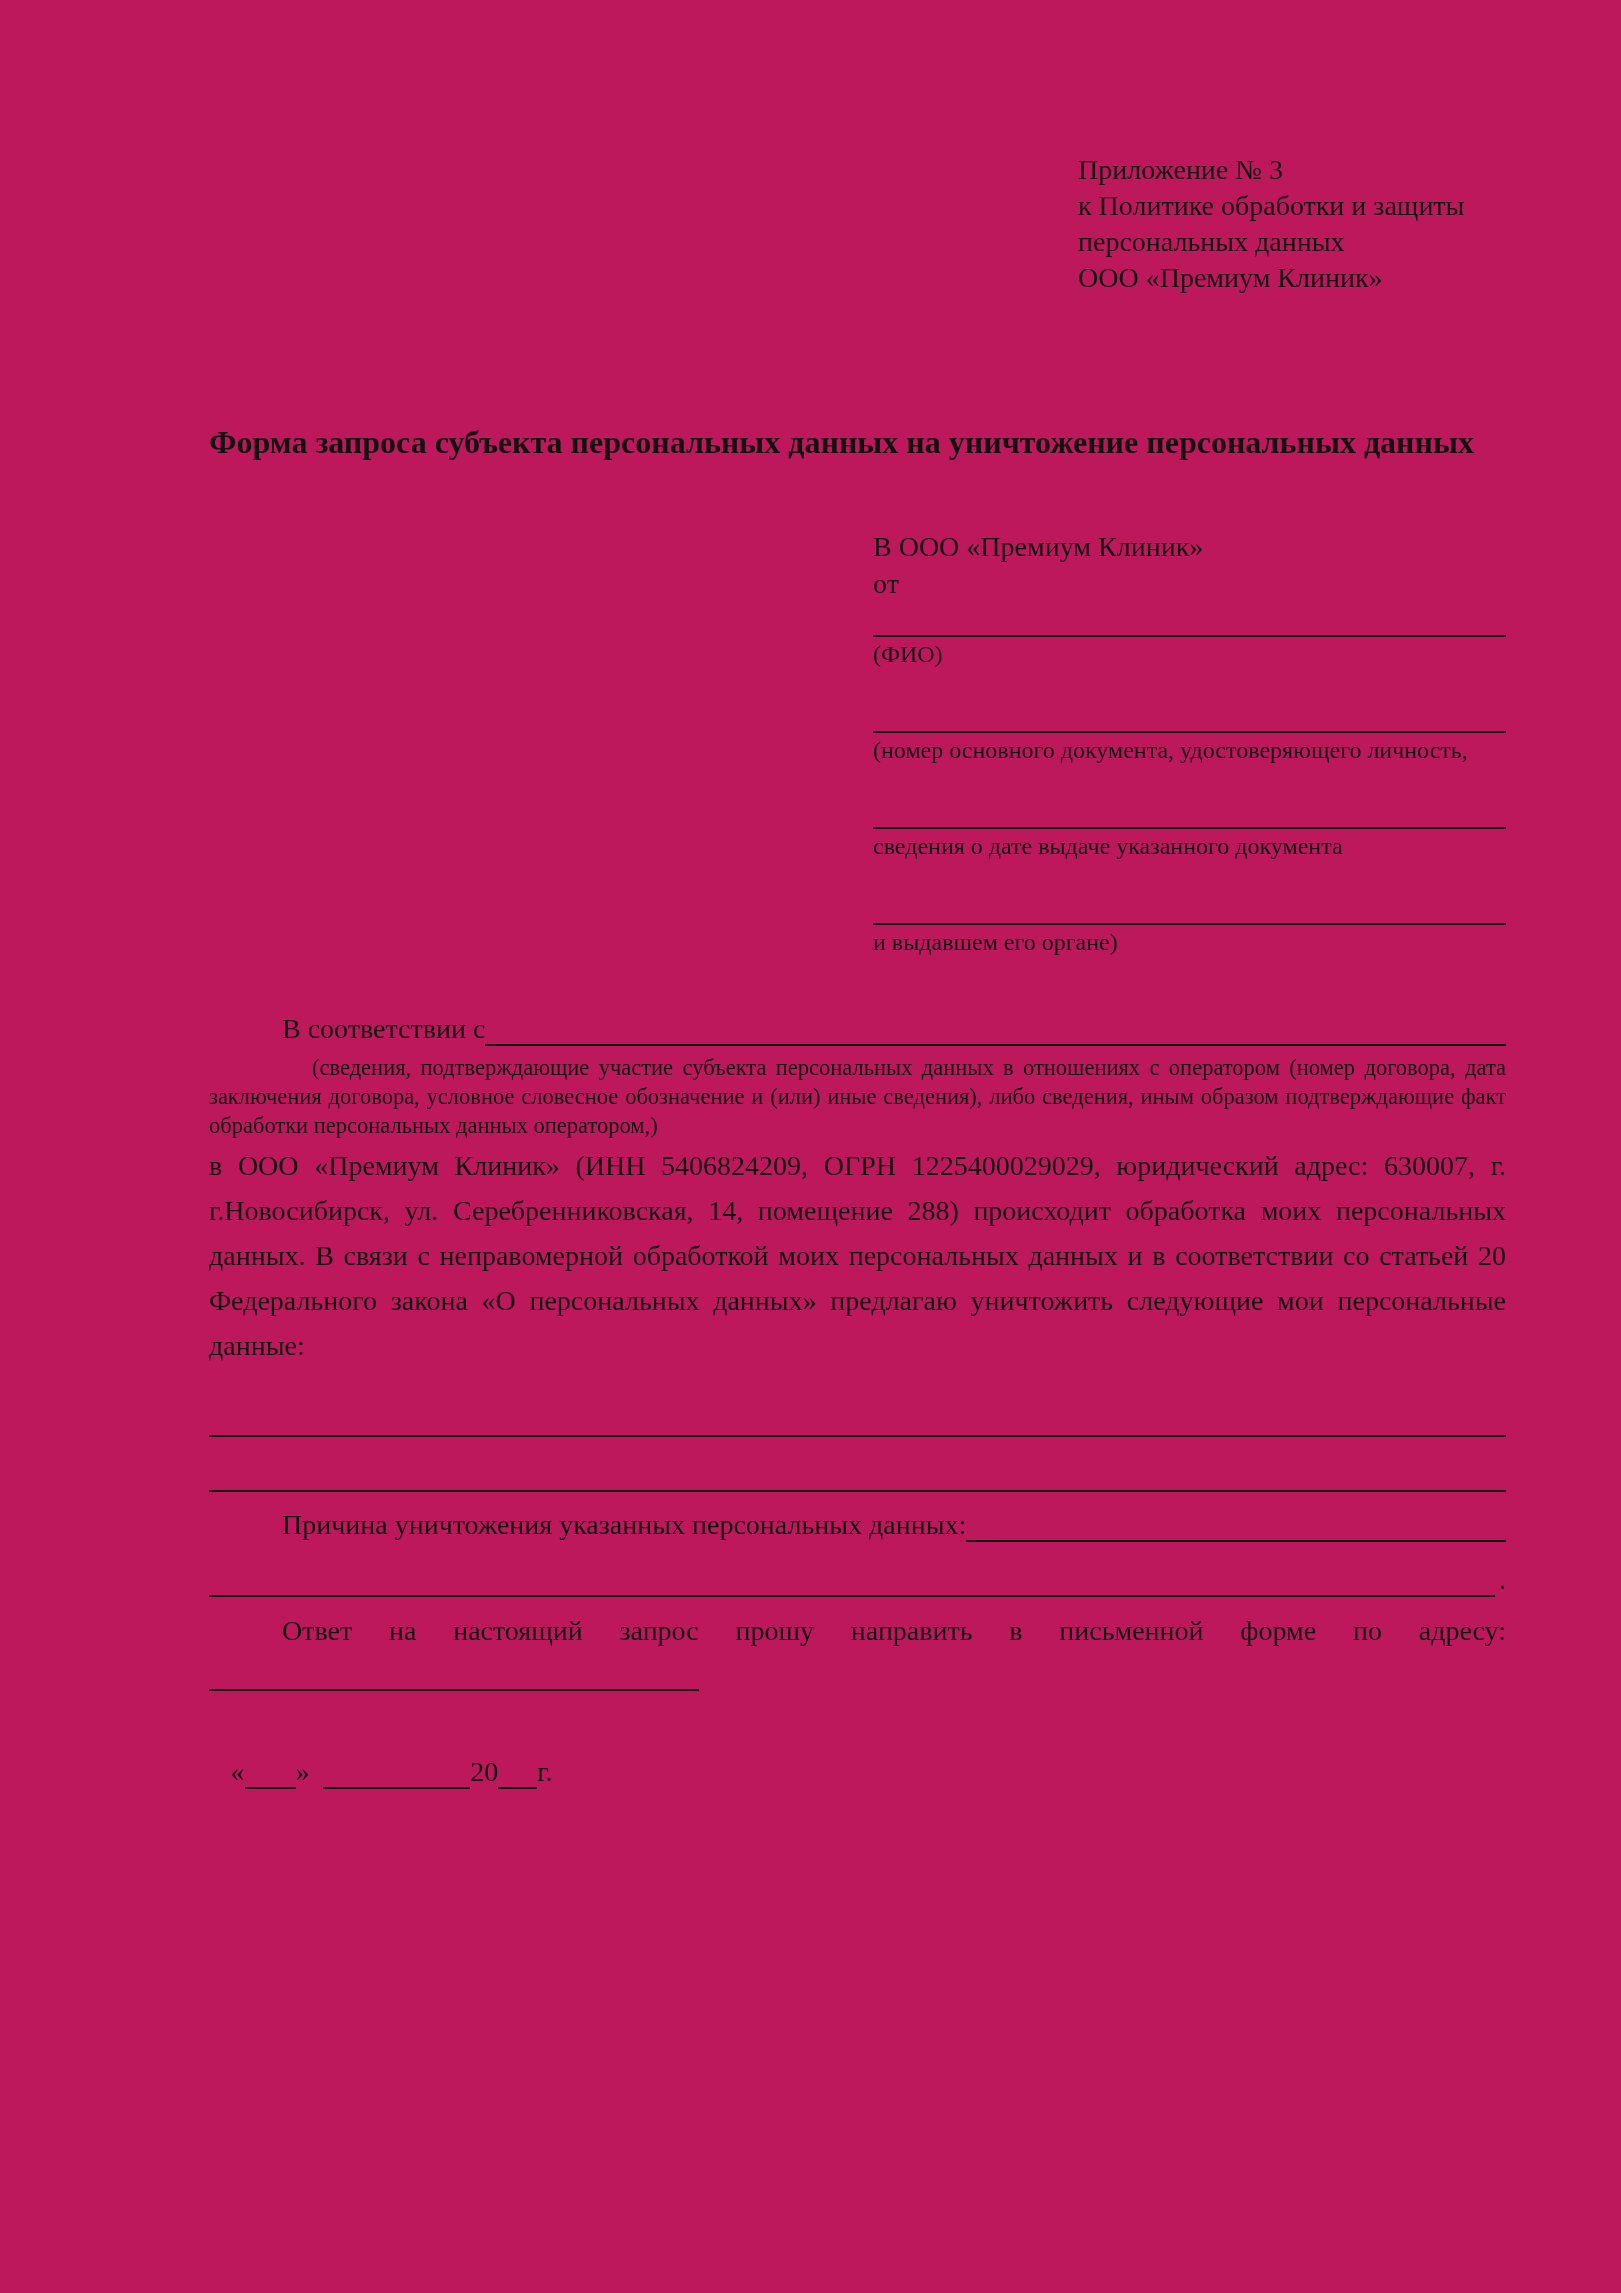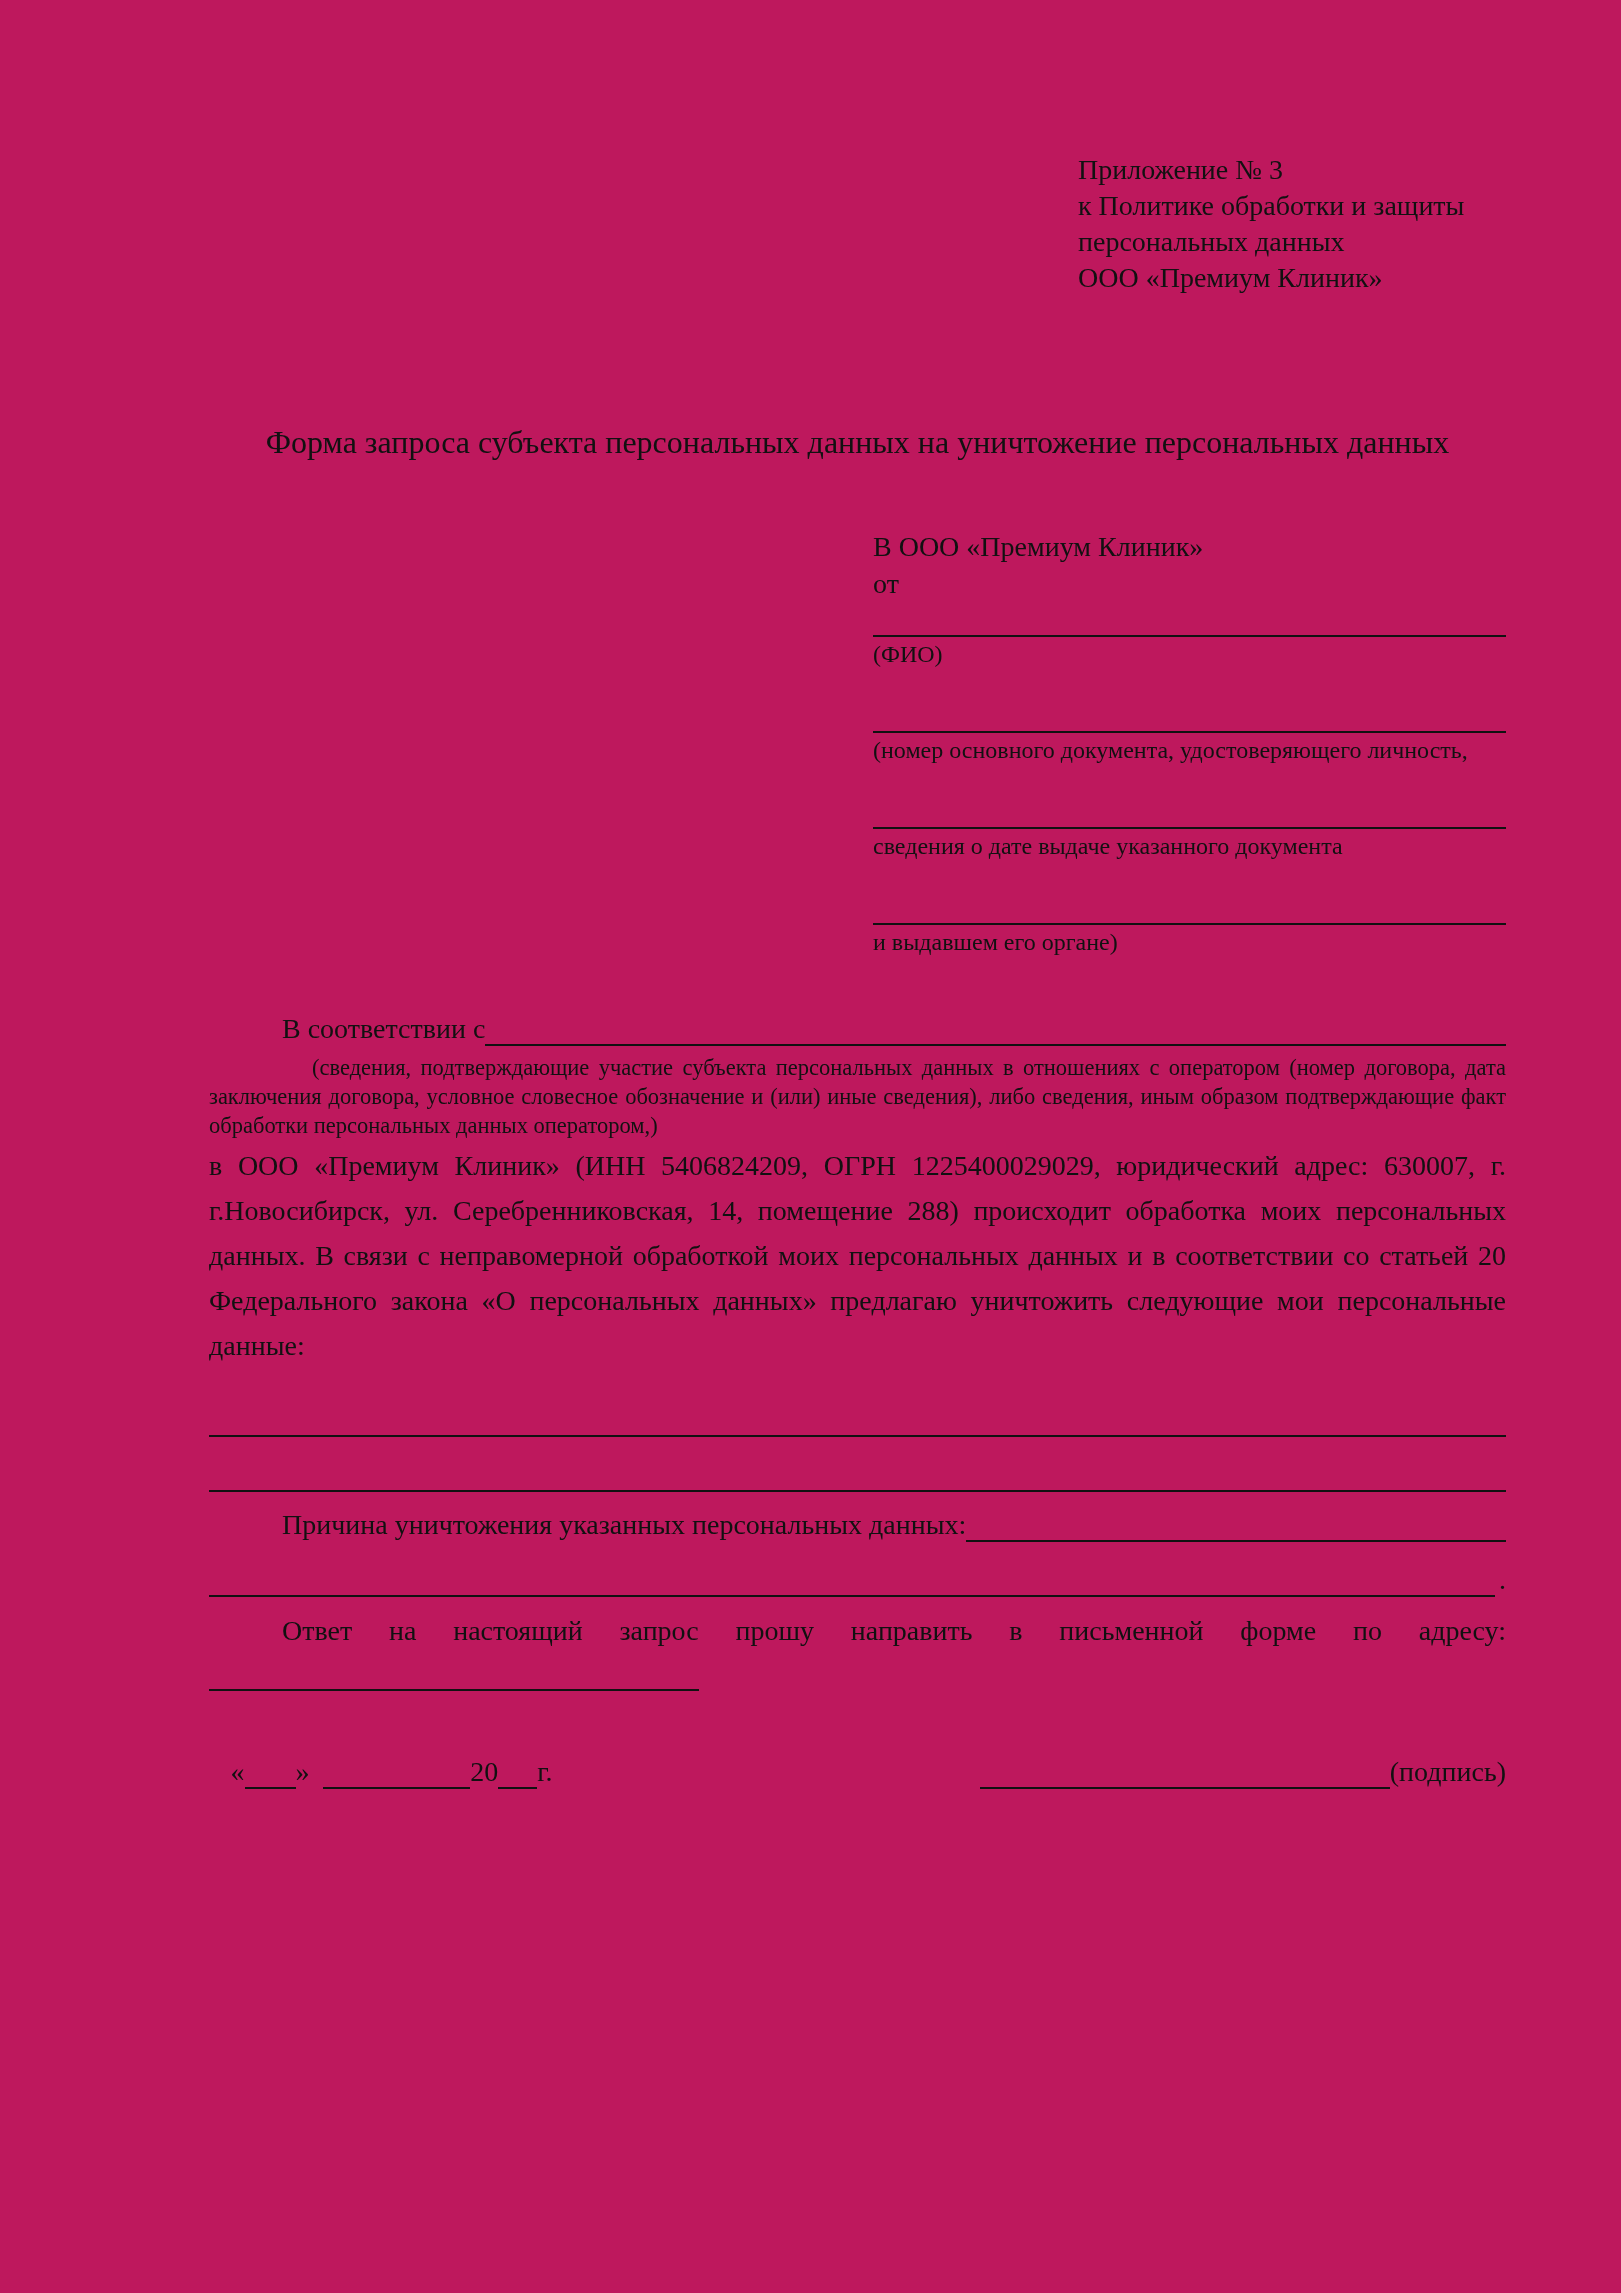--- a/index.html
+++ b/index.html
@@ -9,21 +9,21 @@
     position:relative; width:1621px; height:2294px; margin:0 auto;
     background:#be185d; overflow:hidden;
   }
   .content { padding:0 115px 0 209px; }
 
   
   .appendix { margin-left:869px; padding-top:152px; font-size:28px; line-height:36px; }
 
   
   .doc-title {
-    margin-top:123px; text-align:center; font-weight:normal;
+    margin-top:123px; text-align:left; font-weight:bold;
     font-size:32px; line-height:46px;
   }
 
   
   .addressee { margin-top:63px; margin-left:664px; font-size:28px; line-height:37px;font-family:Liberation Serif, serif; }
   .addr-blank { height:35px; border-bottom:2px solid #111; }
   .addr-field { margin-top:0; }
   .addr-field + .addr-field { margin-top:29px; }
   .addr-cap { font-size:24px; line-height:29px; padding-top:2.9px; color:#111; }
 
@@ -139,21 +139,17 @@
       <div class="date-group">
         <span>«</span>
         <span class="blank b-day"></span>
         <span>»</span>
         <span style="width:13.7px"></span>
         <span class="blank b-month"></span>
         <span>20</span>
         <span class="blank b-year"></span>
         <span>г.</span>
       </div>
-      <div class="sign-group">
-        <span class="blank"></span>
-        <span>(подпись)</span>
-      </div>
     </div>
 
   </div>
 </div>
 
 
 </body></html>

